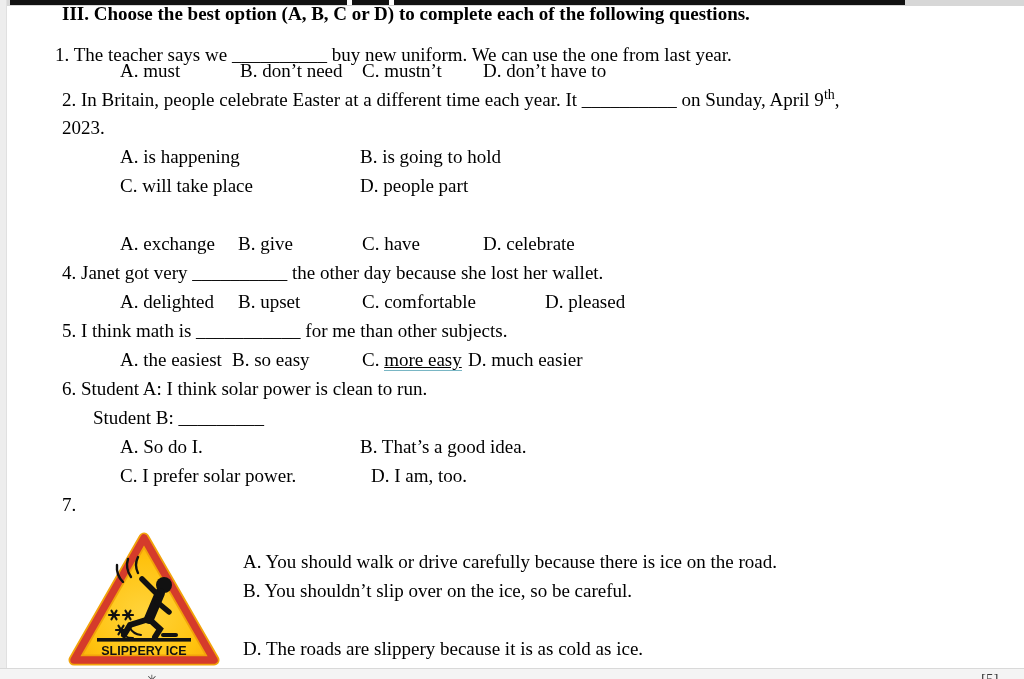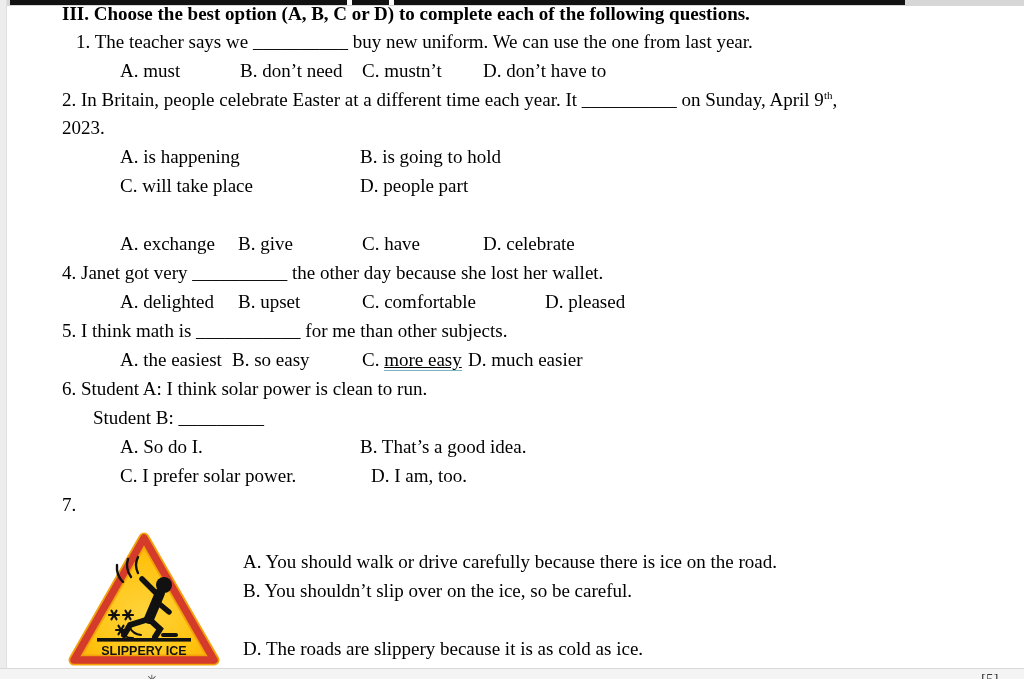--- a/index.html
+++ b/index.html
@@ -10,41 +10,41 @@
   }
   .left-strip{position:absolute;left:0;top:0;width:6px;height:679px;background:#ededed;border-right:1px solid #e0e0e0;}
   .top-gray{position:absolute;left:0;top:0;width:1024px;height:6px;background:#d7d7d7;}
   .top-black{position:absolute;left:10px;top:0;width:895px;height:5px;background:#121212;}
   .notch{position:absolute;top:0;width:5px;height:5px;background:#ffffff;}
   .bottom-strip{position:absolute;left:0;top:668px;width:1024px;height:11px;background:#f4f4f4;border-top:1px solid #d9d9d9;z-index:2;}
   #doc{position:absolute;left:0;top:0;width:1024px;height:549px;z-index:1;}
   .line{position:absolute;left:0;width:1024px;height:26px;line-height:26px;font-size:19px;white-space:nowrap;}
   .line.bold{font-weight:bold;}
   .seg{position:absolute;top:0;}
-  sup{font-size:11px;line-height:0;}
+  sup{font-size:14px;line-height:0;}
   .u-opt{text-decoration:underline;border-bottom:1.5px solid #79b6c4;}
   .sign-wrap{position:absolute;left:64px;top:531px;width:160px;height:140px;z-index:3;}
   .clip-mark{position:absolute;z-index:4;color:#2e2e2e;font-family:"Liberation Serif",serif;}
 </style>
 </head>
 <body>
 
 <div class="top-gray"></div>
 <div class="top-black"></div>
 <div class="notch" style="left:347px;"></div>
 <div class="notch" style="left:389px;"></div>
 <div class="left-strip"></div>
 <div class="bottom-strip"></div>
 
 <div id="doc">
     <div class="line bold" style="top: 1px;">
       <span class="seg" style="left: 62px;"><span>III. Choose the best option (A, B, C or D) to complete each of the following questions.</span></span>
     </div>
     <div class="line" style="top: 29px;">
-      <span class="seg" style="left: 76px;"><span>1. The teacher says we __________ buy new uniform. We can use the one from last year.</span></span>
+      <span class="seg" style="left: 55px; margin-top: 13px;"><span>1. The teacher says we __________ buy new uniform. We can use the one from last year.</span></span>
     </div>
     <div class="line" style="top: 58px;">
       <span class="seg" style="left: 120px;">A. must</span>
       <span class="seg" style="left: 240px;">B. don’t need</span>
       <span class="seg" style="left: 362px;">C. mustn’t</span>
       <span class="seg" style="left: 483px;">D. don’t have to</span>
     </div>
     <div class="line" style="top: 87px;">
       <span class="seg" style="left: 62px;"><span>2. In Britain, people celebrate Easter at a different time each year. It __________ on Sunday, April 9</span><sup>th</sup><span>,</span></span>
     </div>

